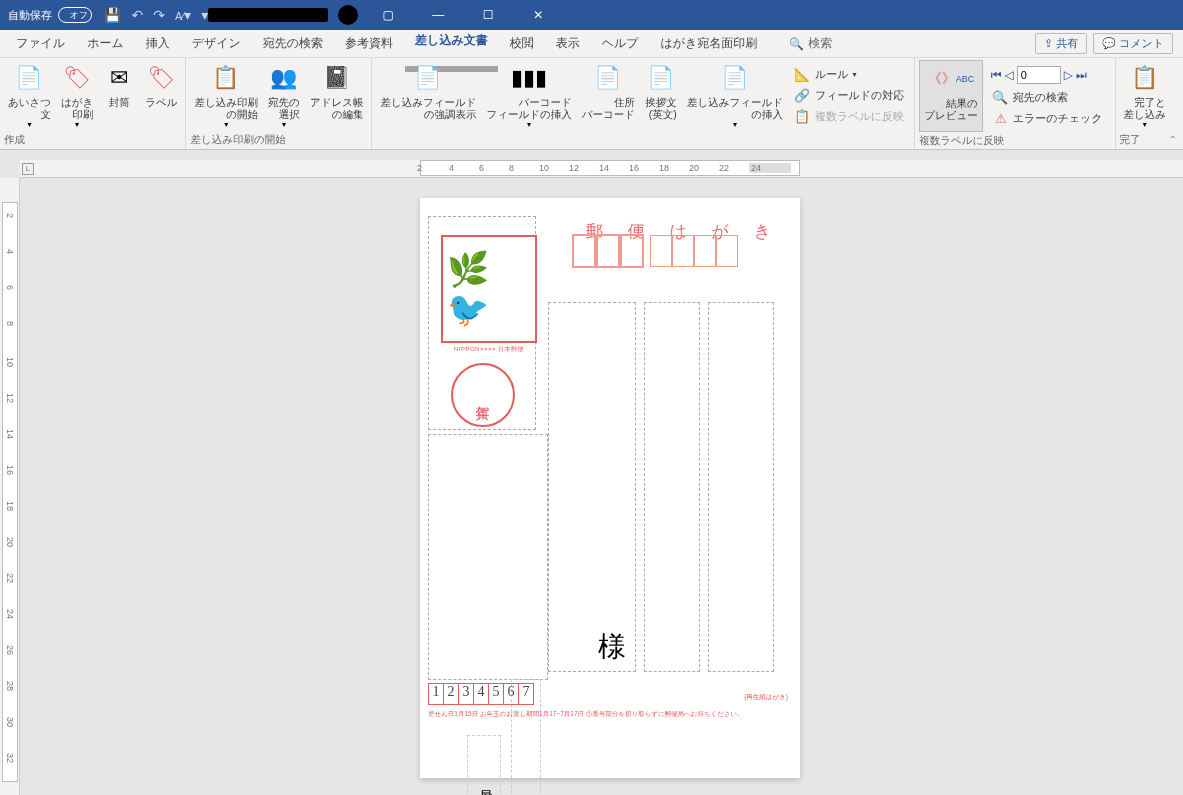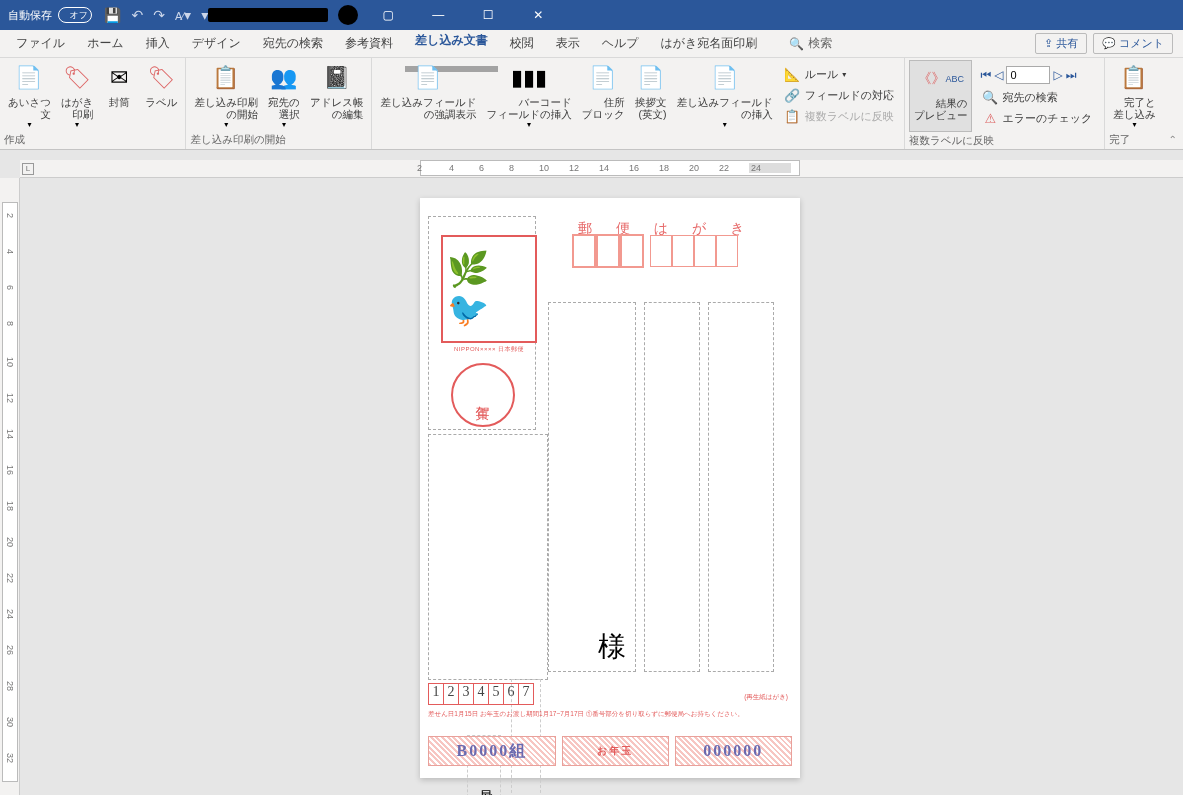--- a/index.html
+++ b/index.html
@@ -48,21 +48,21 @@
 .hruler .marks span { position: absolute; top: 2px; }
 .vruler { position: absolute; top: 178px; left: 0; bottom: 0; width: 20px; background: #f3f2f1; border-right: 1px solid #ccc; }
 .vruler .inner { background: #fff; border: 1px solid #bbb; width: 16px; margin: 24px 2px; height: 580px; position: relative; font-size: 9px; color: #777; }
 .vruler .inner span { position: absolute; left: 2px; writing-mode: vertical-rl; }
 
 
 .canvas { position: absolute; top: 178px; left: 20px; right: 0; bottom: 0; background: #e6e6e6; overflow: auto; }
 .page { position: absolute; left: 400px; top: 20px; width: 380px; height: 580px; background: #fff; box-shadow: 0 2px 6px rgba(0,0,0,0.2); }
 
 
-.postal-label { position: absolute; top: 22px; left: 158px; font-size: 14px; color: #e76a6a; letter-spacing: 10px; }
+.postal-label { position: absolute; top: 22px; left: 166px; font-size: 17px; color: #e76a6a; letter-spacing: 10px; }
 .postal-boxes { position: absolute; top: 36px; left: 152px; display: flex; gap: 0; }
 .postal-boxes .pb { border: 2px solid #f29990; width: 24px; height: 34px; }
 .postal-boxes .pb.thin { border: 1px solid #f29990; margin-left: 6px; width: 22px; height: 32px; margin-top: 1px; }
 .postal-boxes .pb.thin+ .pb.thin { margin-left: 0; }
 
 .stamp-area { position: absolute; top: 18px; left: 12px; width: 96px; height: 120px; }
 .stamp-frame { border: 2px solid #e35b5b; height: 108px; position: relative; }
 .stamp-frame .bird { position: absolute; inset: 4px; display: flex; align-items: center; justify-content: center; color: #e35b5b; font-size: 34px; }
 .stamp-caption { font-size: 6px; color: #e35b5b; text-align: center; margin-top: 2px; letter-spacing: 0.5px; }
 
@@ -207,21 +207,21 @@
         </div>
       <div class="btn-lg">
           <div class="ic">▮▮▮</div>
           <div class="txt">バーコード
 フィールドの挿入</div>
           <span class="caret">▾</span>
         </div>
       <div class="btn-lg">
           <div class="ic">📄</div>
           <div class="txt">住所
-ブロック</div>
+バーコード</div>
         </div>
       <div class="btn-lg">
           <div class="ic">📄</div>
           <div class="txt">挨拶文
 (英文)</div>
         </div>
       <div class="btn-lg">
           <div class="ic">📄</div>
           <div class="txt">差し込みフィールド
 の挿入</div>
@@ -369,19 +369,14 @@
       <div class="sb">3</div>
       <div class="sb">4</div>
       <div class="sb">5</div>
       <div class="sb">6</div>
       <div class="sb">7</div>
     </div>
 
     <div class="tiny-red recycle">(再生紙はがき)</div>
     <div class="tiny-red notice">差せん日1月15日  お年玉のお渡し期間1月17~7月17日  ①番号部分を切り取らずに郵便局へお持ちください。</div>
 
-    <div class="bottom-strip">
-      <div class="strip a">B0000組</div>
-      <div class="strip b">お年玉</div>
-      <div class="strip c">000000</div>
-    </div>
   </div>
 </div>
 
 </body></html>

